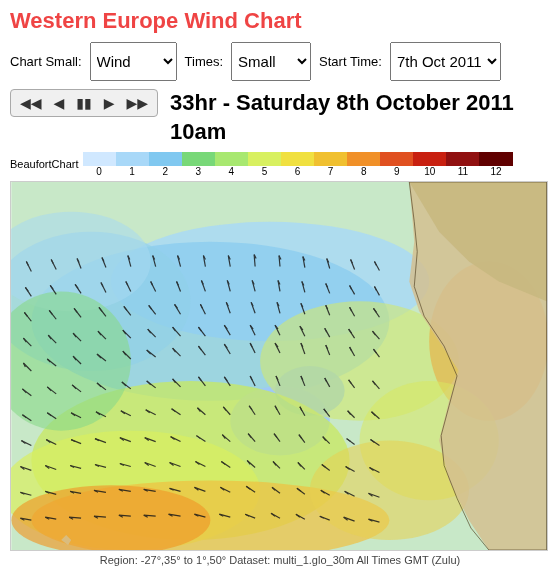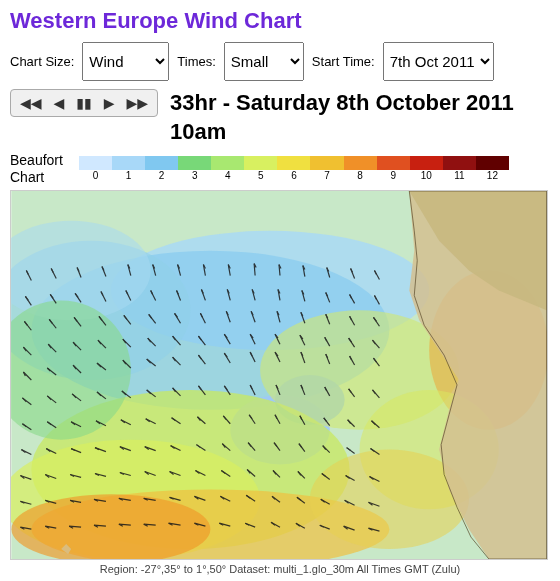--- a/index.html
+++ b/index.html
@@ -11,21 +11,21 @@
       overflow: hidden;
     }
     #app {
       width: 560px;
       padding: 8px 10px 4px 10px;
     }
     #page-title {
       font-size: 22px;
       font-weight: bold;
       margin-bottom: 8px;
-      color: #6d28d9;
+      color: #ef4444;
     }
     .controls-row {
       display: flex;
       align-items: center;
       gap: 8px;
       margin-bottom: 8px;
       font-size: 13px;
     }
     .controls-row label {
       font-size: 13px;
@@ -66,23 +66,23 @@
     }
     .beaufort-legend {
       display: flex;
       align-items: center;
       gap: 0;
       margin-bottom: 4px;
       font-size: 11px;
     }
     .beaufort-label {
       display: flex;
-      flex-direction: column;
-      margin-right: 16px;
-      font-size: 14px;
+      flex-direction: row;
+      margin-right: 4px;
+      font-size: 11px;
       line-height: 1.2;
     }
     .color-bar-container {
       display: flex;
       flex-direction: column;
     }
     .color-bar {
       display: flex;
       height: 14px;
       width: 430px;
@@ -121,21 +121,21 @@
       height: 100%;
     }
   </style>
 </head>
 <body>
 
 <div id="app">
   <div id="page-title">Western Europe Wind Chart</div>
 
   <div class="controls-row">
-    <label>Chart Size:</label>
+    <label>Chart Small:</label>
     <select>
       <option>Wind</option>
       <option>Wave</option>
       <option>Pressure</option>
     </select>
     <label>Times:</label>
     <select>
       <option>Small</option>
       <option>Medium</option>
       <option>Large</option>

